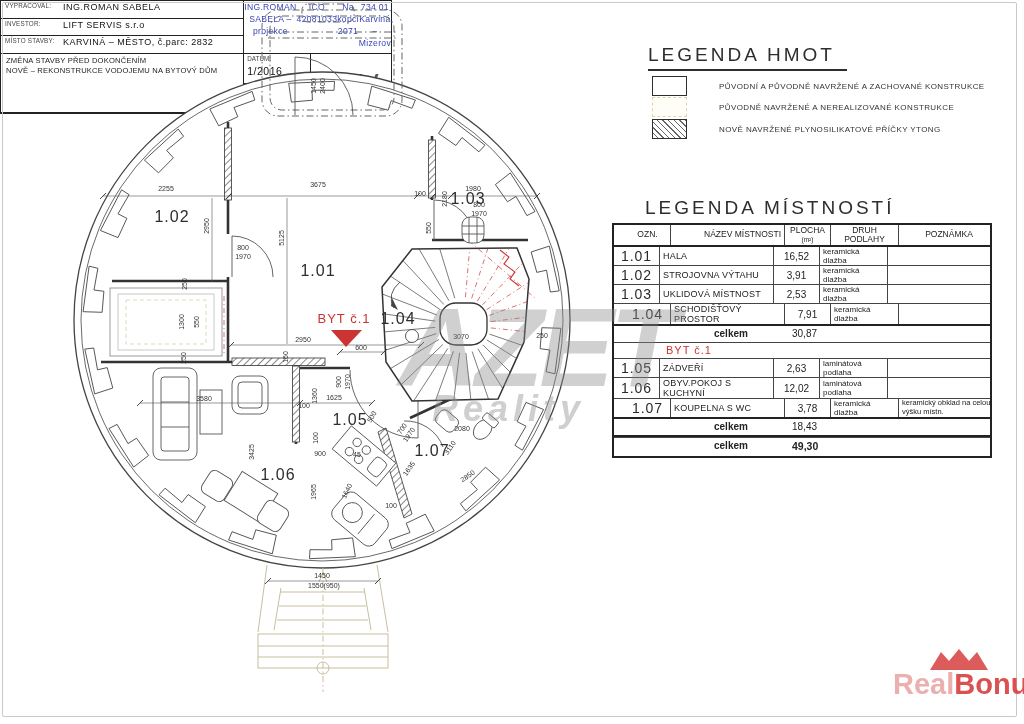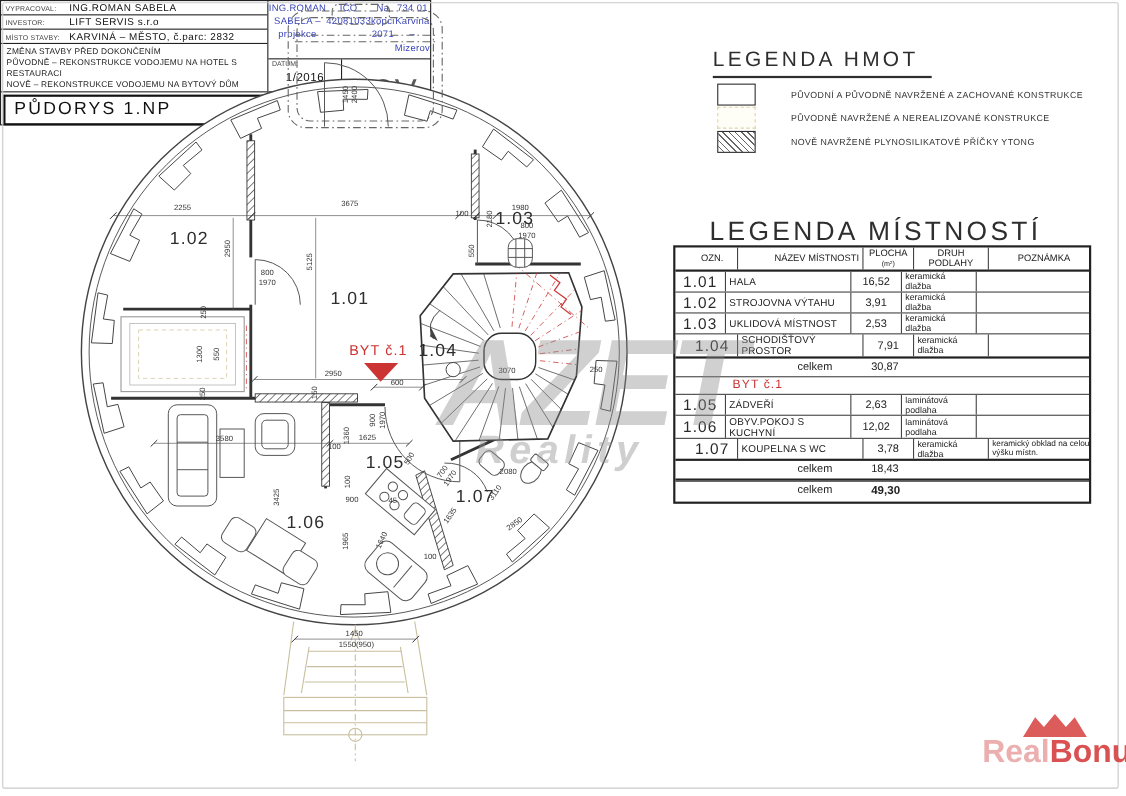--- a/index.html
+++ b/index.html
@@ -11,56 +11,56 @@
   .lh-title{left:648px;top:44px;font-size:19px;letter-spacing:3px;color:#2e2e2e;
             border-bottom:2px solid #2e2e2e;padding:0 12px 3px 0;}
   .lh-row{left:652px;height:20px;display:flex;align-items:center;gap:17px;}
   .sw{width:33px;height:18px;margin-right:15px;flex:0 0 auto;}
   .sw-solid{border:1.6px solid #2e2e2e;background:#fff;}
   .sw-faint{border:1px dashed #ddd3ad;background:#fffef6;}
   .sw-hatch{border:1.6px solid #2e2e2e;
     background:repeating-linear-gradient(45deg,#fff 0 3px,#666 3px 4px);}
   .lh-label{font-size:8px;letter-spacing:.4px;color:#333;white-space:nowrap;}
   
-  .rt-title{left:645px;top:197px;font-size:24px;letter-spacing:3px;color:#2e2e2e;}
+  .rt-title{left:645px;top:197px;font-size:19px;letter-spacing:3px;color:#2e2e2e;}
   #rtable{left:612px;top:223px;width:376px;border:2px solid #222;font-size:9px;}
   .trow{display:grid;grid-template-columns:46px 114px 46px 68px 100px;border-bottom:1px solid #444;}
   .trow>div{border-right:1px solid #444;display:flex;align-items:center;padding:0 3px;min-height:18px;}
   .trow>div:last-child{border-right:none;}
   .thead>div{justify-content:center;font-size:8.5px;text-align:center;min-height:20px;line-height:1.1;}
   .ozn{justify-content:center;font-size:14px;font-weight:300;letter-spacing:1px;color:#2a2a2a;}
   .name{font-size:9px;letter-spacing:.2px;}
   .area{justify-content:center;font-size:10px;}
   .floor{font-size:8px;}
   .note{font-size:7.5px;line-height:1.15;}
   .sumrow{position:relative;height:16px;border-bottom:1px solid #444;}
-  .sumrow .slabel{position:absolute;left:111px;top:2px;font-size:10px;}
+  .sumrow .slabel{position:absolute;left:100px;top:2px;font-size:10px;font-weight:bold;}
   .sumrow .sval{position:absolute;left:178px;top:2px;width:46px;text-align:left;font-size:10px;}
   .bytrow{position:relative;height:15px;border-bottom:1px solid #444;}
   .bytrow span{position:absolute;left:52px;top:1px;font-size:11px;color:#cc3333;letter-spacing:1px;}
   .thick-b{border-bottom:2px solid #222!important;padding-left:11px;}
   .totalrow{border-bottom:none;height:18px;border-top:1px solid #444;}
   .totalrow .sval{font-weight:bold;font-size:10.5px;}
   
   #tblock{left:604px;top:592px;width:390px;height:112px;border:1.5px solid #222;display:flex;}
   .tb-left{width:256px;border-right:1.2px solid #222;display:flex;flex-direction:column;}
-  .tb-row{border-bottom:1px solid #222;display:flex;align-items:flex-end;padding:1px 4px;}
+  .tb-row{border-bottom:1px solid #222;display:flex;align-items:flex-start;padding:1px 4px;}
   .tb-lab{font-size:6.3px;color:#444;width:58px;flex:0 0 auto;letter-spacing:.2px;}
   .tb-val{font-size:9px;letter-spacing:.5px;color:#111;}
   .tb-desc{border-bottom:1px solid #222;padding:2px 5px;font-size:7.6px;line-height:1.3;letter-spacing:.2px;flex:1;}
   .tb-drawing{margin:2px;border:2px solid #111;flex:0 0 24px;display:flex;align-items:center;padding-left:8px;
               font-size:16px;letter-spacing:2px;color:#111;}
   .tb-right{flex:1;display:flex;flex-direction:column;}
   .tb-firm{height:52px;border-bottom:1px solid #222;color:#3a45b8;font-size:8.6px;line-height:1.4;
            text-align:center;display:flex;flex-direction:row;justify-content:center;letter-spacing:.3px;}
   .tb-lower{flex:1;display:flex;}
   .tb-dm{width:66px;border-right:1px solid #222;display:flex;flex-direction:column;}
   .tb-dcell{flex:1;padding:1px 3px;font-size:6.3px;color:#444;}
   .tb-dcell:first-child{border-bottom:1px solid #222;}
-  .tb-dval{display:block;text-align:center;font-size:10.5px;color:#111;margin-top:3px;letter-spacing:.5px;}
+  .tb-dval{display:block;text-align:left;font-size:10.5px;color:#111;margin-top:3px;letter-spacing:.5px;}
   .tb-num{flex:1;display:flex;align-items:center;justify-content:center;
           font-size:30px;font-weight:300;color:#5a5a5a;letter-spacing:2px;}
   
   #wm-azet{left:398px;top:292px;font-size:112px;font-weight:800;font-style:italic;
            color:rgba(138,138,138,.40);letter-spacing:-4px;pointer-events:none;line-height:1;}
   #wm-azet-sub{left:432px;top:388px;font-size:36px;font-weight:700;font-style:italic;
            color:rgba(148,148,148,.45);letter-spacing:5px;pointer-events:none;}
   #wm-rb{left:893px;top:668px;font-size:29px;font-weight:800;pointer-events:none;white-space:nowrap;}
   #wm-rb .r1{color:rgba(233,166,166,.9);}
   #wm-rb .r2{color:rgba(214,62,62,.9);}
@@ -463,24 +463,22 @@
       <div class="tb-row" style="height:14px">
         <span class="tb-lab">INVESTOR:</span>
         <span class="tb-val">LIFT SERVIS s.r.o</span>
       </div>
       <div class="tb-row" style="height:15px">
         <span class="tb-lab">MÍSTO STAVBY:</span>
         <span class="tb-val">KARVINÁ – MĚSTO, č.parc: 2832</span>
       </div>
       <div class="tb-desc">
         <div>ZMĚNA STAVBY PŘED DOKONČENÍM</div>
-        <div>PŮVODNĚ – REKONSTRUKCE VODOJEMU NA HOTEL S RESTAURACI</div>
         <div>NOVĚ –  REKONSTRUKCE VODOJEMU NA BYTOVÝ DŮM</div>
       </div>
-      <div class="tb-drawing">PŮDORYS 1.NP</div>
     </div>
     <div class="tb-right">
       <div class="tb-firm">
         <span>ING.ROMAN SABELA – projekce</span>
         <span>IČO 42081033</span>
         <span>Na kopci 2071</span>
         <span>734 01 Karviná – Mizerov</span>
       </div>
       <div class="tb-lower">
         <div class="tb-dm">

